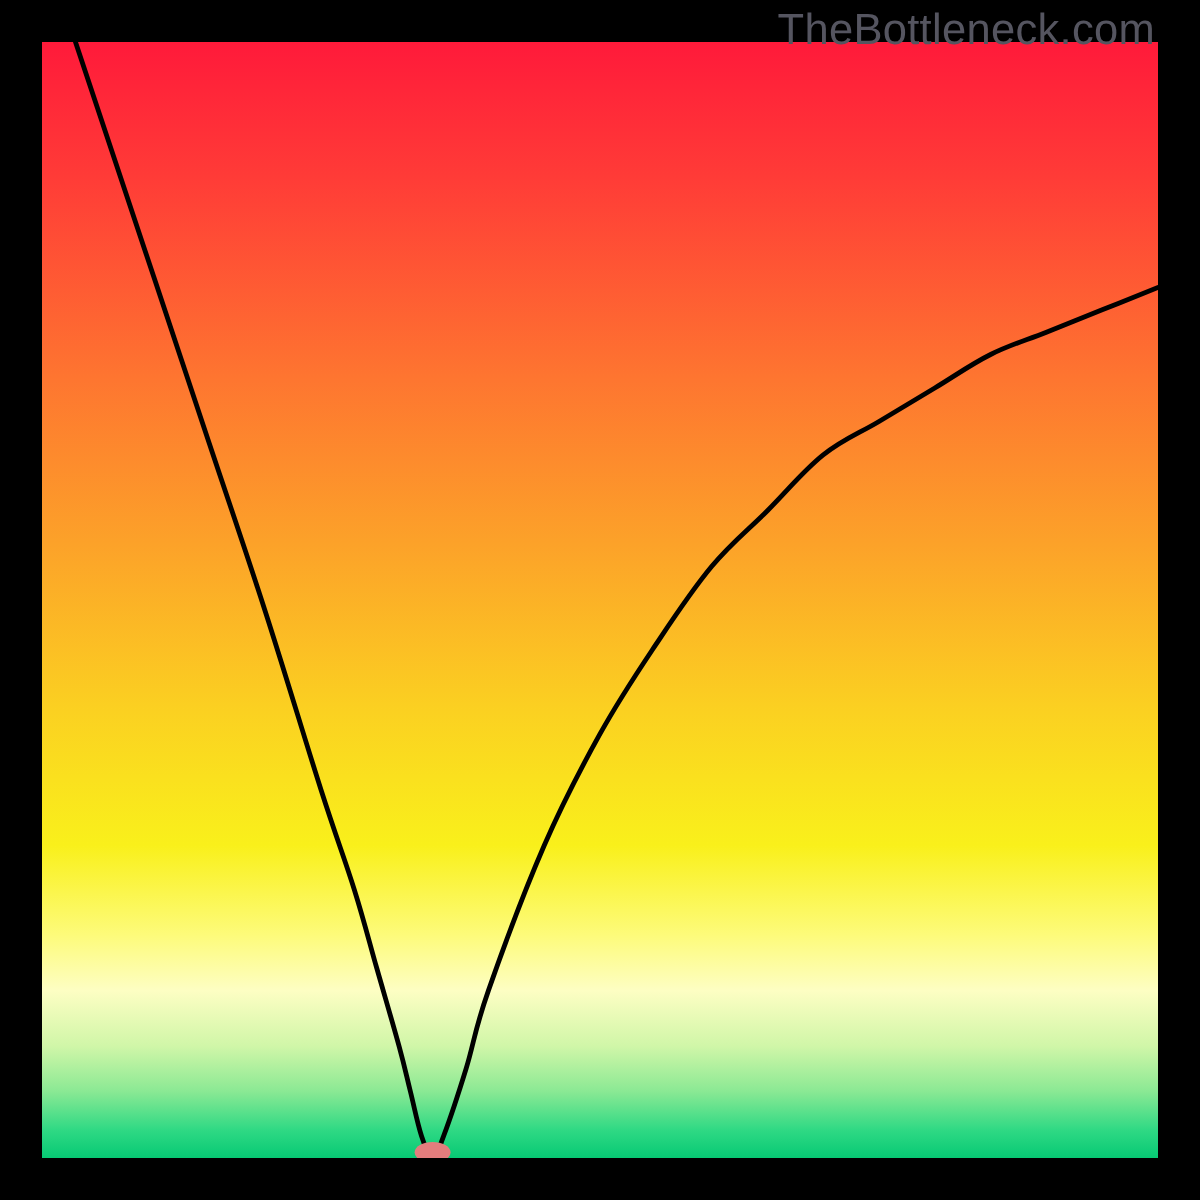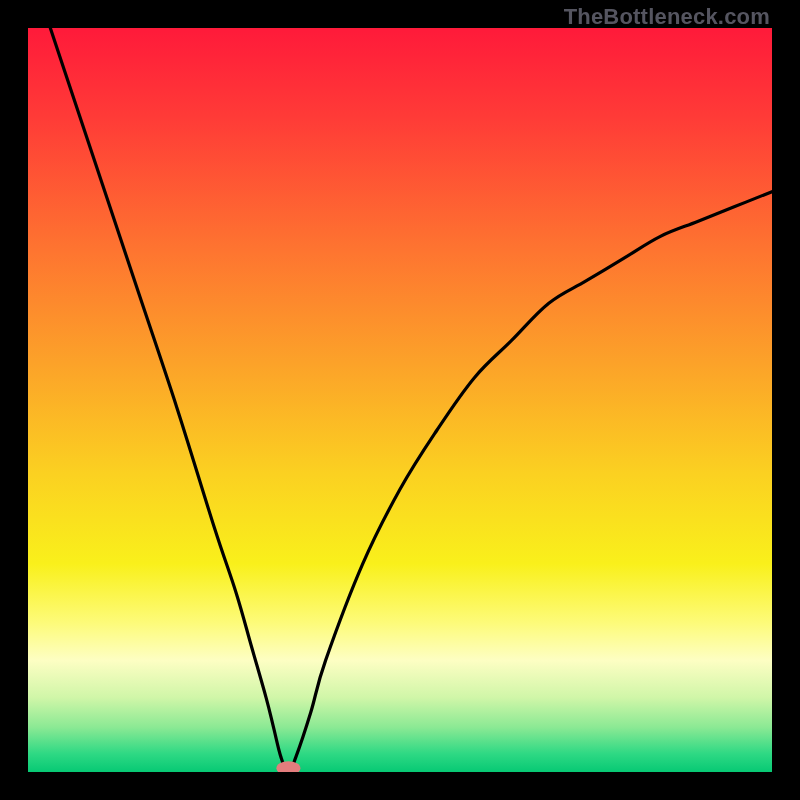--- a/index.html
+++ b/index.html
@@ -29,22 +29,22 @@
     left: 0;
     top: 0;
     width: 100%;
     height: 100%;
   }
   .watermark {
     position: absolute;
     top: 4px;
     right: 30px;
     color: #555560;
-    font-size: 22px;
-    font-weight: 700;
+    font-size: 29px;
+    font-weight: 400;
     letter-spacing: 0.2px;
   }
   svg.curve-layer {
     position: absolute;
     left: 0;
     top: 0;
     width: 100%;
     height: 100%;
   }
 </style>

